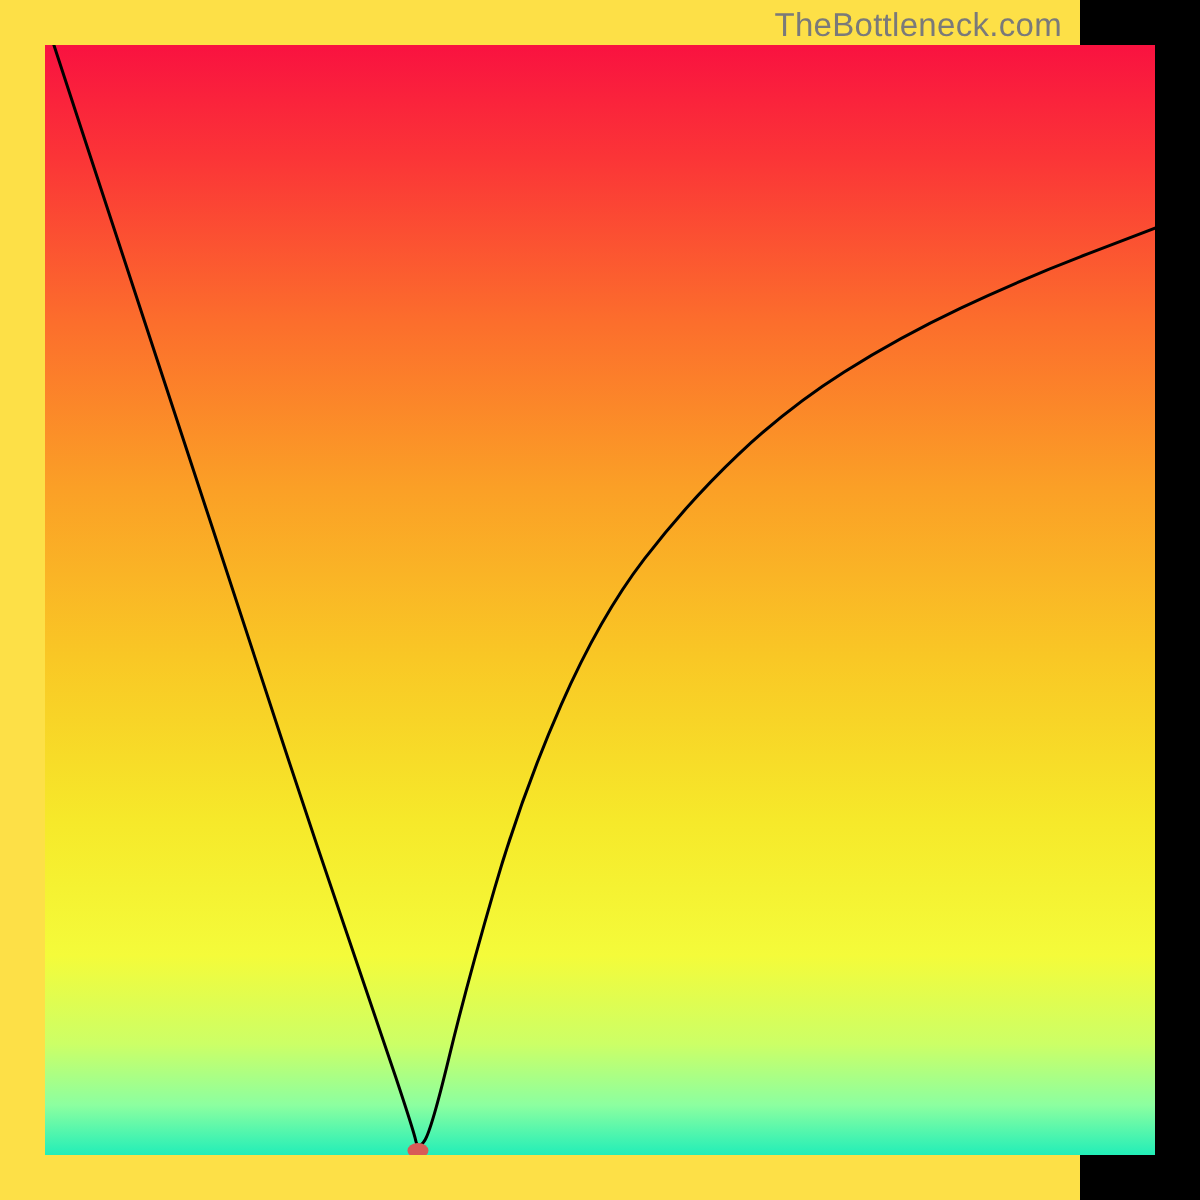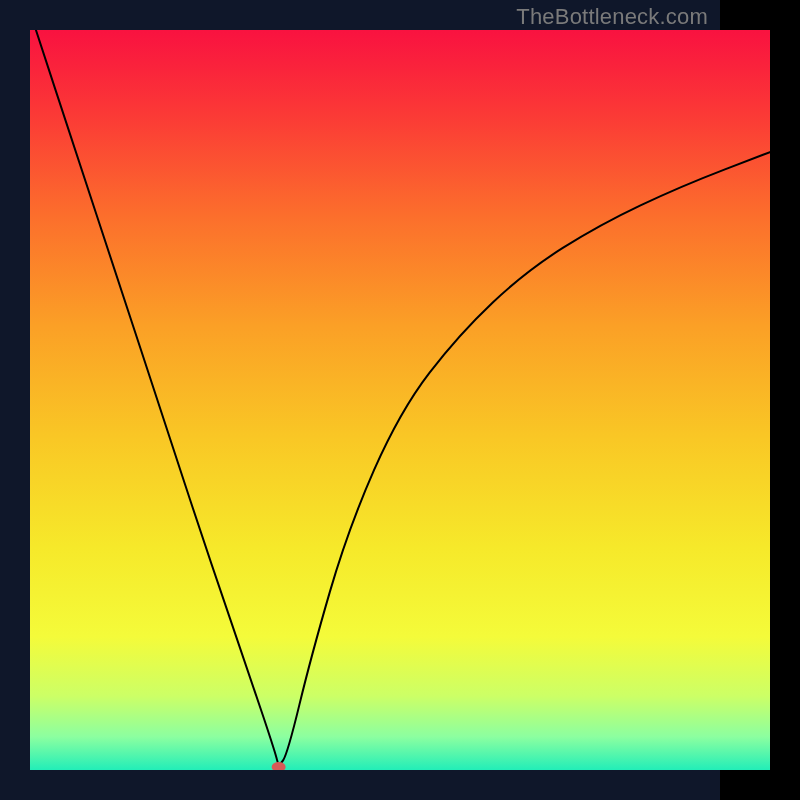--- a/index.html
+++ b/index.html
@@ -8,21 +8,21 @@
     width: 800px;
     height: 800px;
     overflow: hidden;
     background: #000;
     font-family: Arial, Helvetica, sans-serif;
   }
   .stage {
     position: relative;
     width: 720px;
     height: 800px;
-    background: #0f172a;
+    background: #fde047;
   }
   .plot {
     position: absolute;
     left: 30px;
     top: 30px;
     width: 740px;
     height: 740px;
   }
   .watermark {
     position: absolute;

